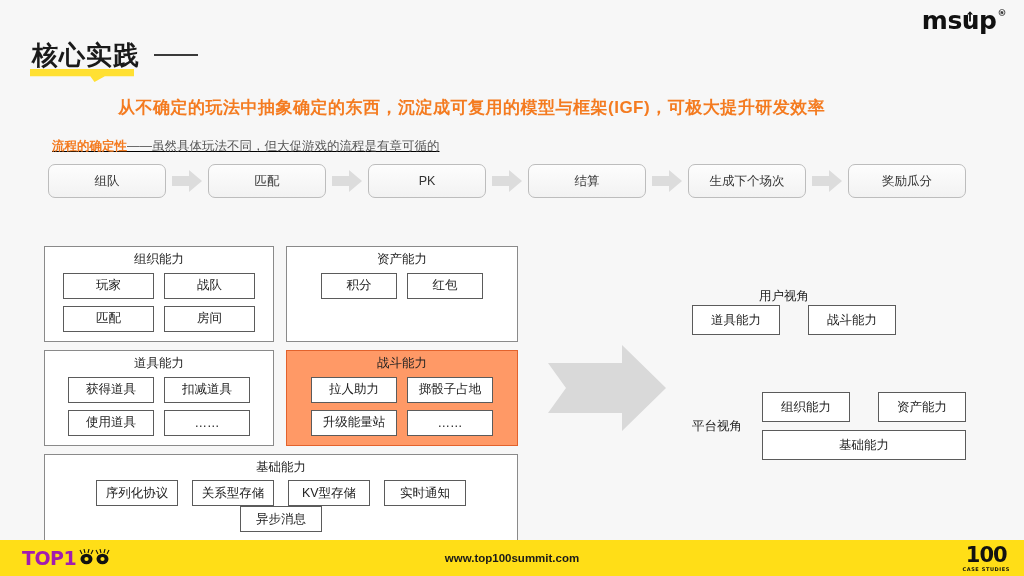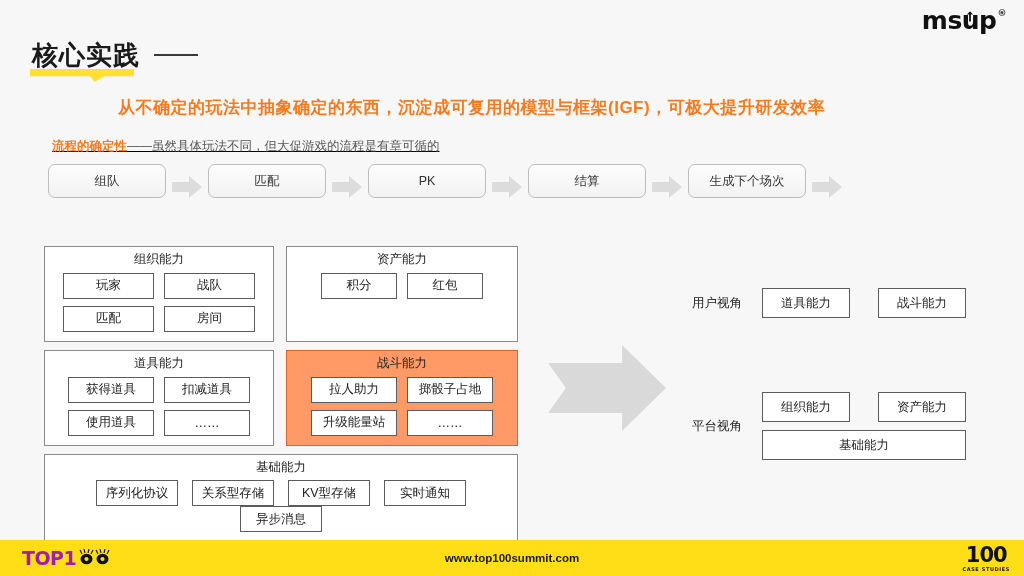--- a/index.html
+++ b/index.html
@@ -48,21 +48,21 @@
   }
 
   
   .sec-label{position:absolute;font-size:12.5px;white-space:nowrap;text-decoration:underline;}
   .sec-label .key{color:#F47B20;font-weight:bold;}
   .sec-label .desc{color:#555;}
   #sec-process{left:52px;top:138px;}
   #sec-function{left:52px;top:212px;}
 
   
-  .flow-row{position:absolute;left:48px;top:164px;display:flex;align-items:flex-end;}
+  .flow-row{position:absolute;left:48px;top:164px;display:flex;align-items:center;}
   .flow-box{
     height:34px;min-width:118px;padding:0 8px;
     border:1px solid #bdbdbd;border-radius:7px;
     background:linear-gradient(180deg,#fdfdfd 0%,#f2f2f2 100%);
     display:flex;align-items:center;justify-content:center;
     font-size:12.5px;color:#333;box-sizing:border-box;
   }
   .flow-arrow{width:30px;height:22px;margin:0 6px;flex:0 0 auto;}
   .flow-arrow svg{display:block;}
 
@@ -93,21 +93,21 @@
   .panel-prop{width:230px;}
   .panel-fight{width:232px;}
   .panel-base{width:474px;}
   .panel-base .panel-items{gap:0 14px;}
 
   
   .big-arrow{position:absolute;left:548px;top:345px;}
 
   
   .view-block{position:absolute;display:flex;align-items:center;}
-  #view-user{left:692px;top:288px;}
+  #view-user{left:692px;top:288px;flex-direction:column;}
   #view-platform{left:692px;top:392px;}
   .view-label{font-size:12.5px;color:#222;width:70px;white-space:nowrap;}
   .view-rows{display:flex;flex-direction:column;gap:8px;}
   .view-row{display:flex;gap:28px;}
   .vbox{
     border:1px solid #5b5b5b;background:#fff;color:#222;
     font-size:12.5px;height:30px;width:88px;box-sizing:border-box;
     display:flex;align-items:center;justify-content:center;
   }
   .vbox.wide{width:204px;}
@@ -191,20 +191,21 @@
         <svg width="30" height="22" viewBox="0 0 30 22" aria-hidden="true">
           <polygon points="0,6 17,6 17,0 30,11 17,22 17,16 0,16" fill="#DCDCDC"></polygon>
         </svg>
       </span>
       <div class="flow-box">生成下个场次</div>
       <span class="flow-arrow">
         <svg width="30" height="22" viewBox="0 0 30 22" aria-hidden="true">
           <polygon points="0,6 17,6 17,0 30,11 17,22 17,16 0,16" fill="#DCDCDC"></polygon>
         </svg>
       </span>
+      <div class="flow-box">奖励瓜分</div>
     </div>
 
 
   <div class="cap-grid" id="cap-grid">
       <div class="cap-row">
         <div class="panel panel-org">
           <div class="panel-title">组织能力</div>
           <div class="panel-items">
             <div class="chip w-org">玩家</div>
             <div class="chip w-org">战队</div>

